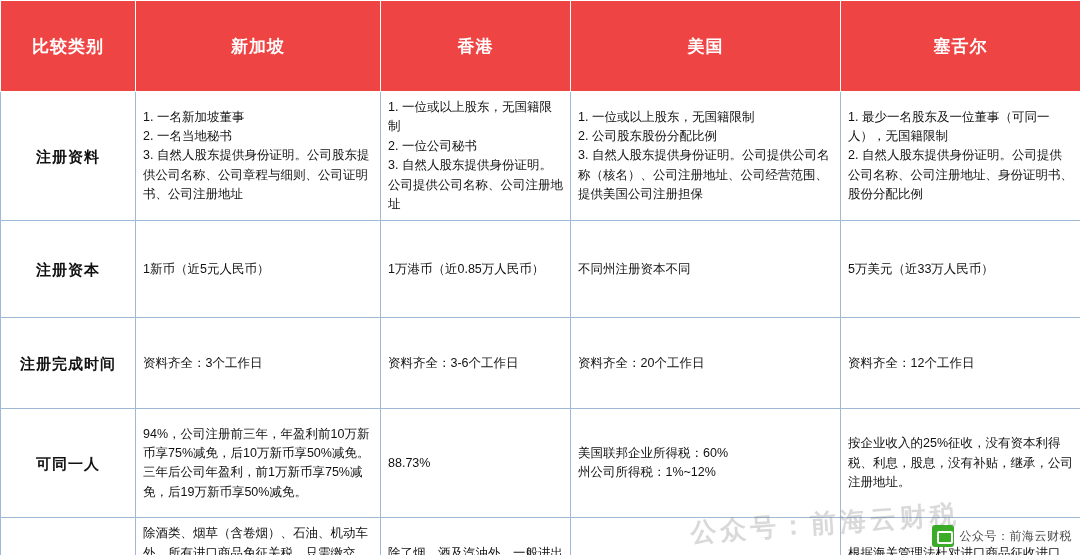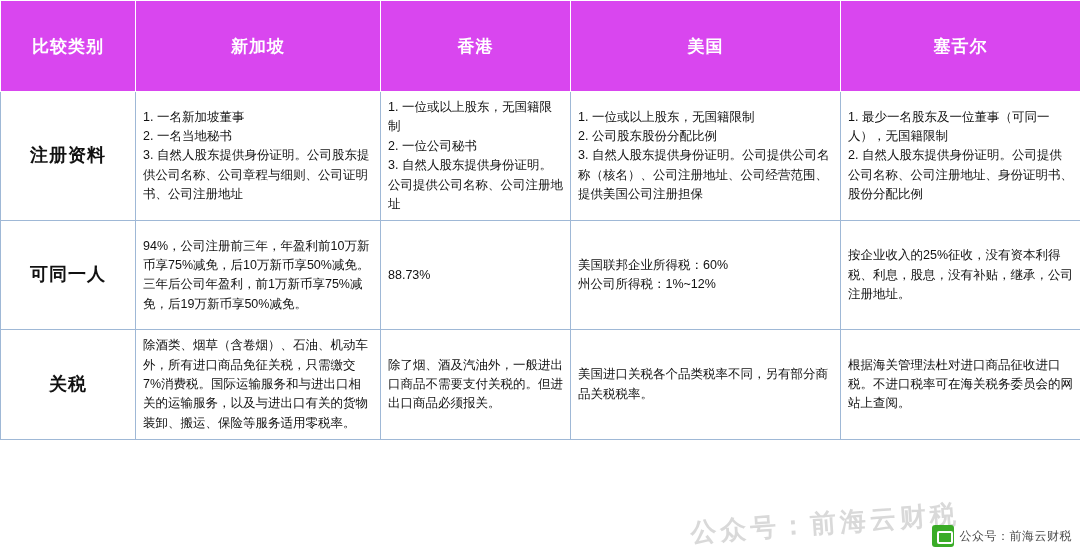--- a/index.html
+++ b/index.html
@@ -19,42 +19,42 @@
     border-collapse: collapse;
     table-layout: fixed;
   }
   table.cmp col.c0 { width: 135px; }
   table.cmp col.c1 { width: 245px; }
   table.cmp col.c2 { width: 190px; }
   table.cmp col.c3 { width: 270px; }
   table.cmp col.c4 { width: 240px; }
 
   thead th {
-    background: #d946ef;
+    background: #ef4444;
     color: #ffffff;
     font-size: 17px;
     font-weight: bold;
     height: 88px;
     border: 1px solid #ffffff;
     text-align: center;
     vertical-align: middle;
     letter-spacing: 1px;
   }
   tbody td {
     border: 1px solid #9fb8d6;
     vertical-align: middle;
     color: #111111;
     font-size: 12.5px;
     line-height: 1.55;
     padding: 6px 7px;
   }
   tbody td.rowhead {
     text-align: center;
     font-weight: bold;
-    font-size: 18px;
+    font-size: 15px;
     letter-spacing: 1px;
     color: #111111;
   }
   tbody td.body {
     text-align: left;
   }
   tbody tr.r0 td { height: 92px; }
   tbody tr.r1 td { height: 84px; }
   tbody tr.r2 td { height: 78px; }
   tbody tr.r3 td { height: 96px; }
@@ -146,20 +146,50 @@
       <td class="body">
           <span class="cell-text">1. 一位或以上股东，无国籍限制
 2. 公司股东股份分配比例
 3. 自然人股东提供身份证明。公司提供公司名称（核名）、公司注册地址、公司经营范围、提供美国公司注册担保</span>
         </td>
       <td class="body">
           <span class="cell-text">1. 最少一名股东及一位董事（可同一人），无国籍限制
 2. 自然人股东提供身份证明。公司提供公司名称、公司注册地址、身份证明书、股份分配比例</span>
         </td>
     </tr>
+    <tr class="r1">
+      <td class="rowhead">注册资本</td>
+      <td class="body">
+          <span class="cell-text">1新币（近5元人民币）</span>
+        </td>
+      <td class="body">
+          <span class="cell-text">1万港币（近0.85万人民币）</span>
+        </td>
+      <td class="body">
+          <span class="cell-text">不同州注册资本不同</span>
+        </td>
+      <td class="body">
+          <span class="cell-text">5万美元（近33万人民币）</span>
+        </td>
+    </tr>
+    <tr class="r2">
+      <td class="rowhead">注册完成时间</td>
+      <td class="body">
+          <span class="cell-text">资料齐全：3个工作日</span>
+        </td>
+      <td class="body">
+          <span class="cell-text">资料齐全：3-6个工作日</span>
+        </td>
+      <td class="body">
+          <span class="cell-text">资料齐全：20个工作日</span>
+        </td>
+      <td class="body">
+          <span class="cell-text">资料齐全：12个工作日</span>
+        </td>
+    </tr>
     <tr class="r3">
       <td class="rowhead">可同一人</td>
       <td class="body">
           <span class="cell-text">94%，公司注册前三年，年盈利前10万新币享75%减免，后10万新币享50%减免。三年后公司年盈利，前1万新币享75%减免，后19万新币享50%减免。</span>
         </td>
       <td class="body">
           <span class="cell-text">88.73%</span>
         </td>
       <td class="body">
           <span class="cell-text">美国联邦企业所得税：60%

